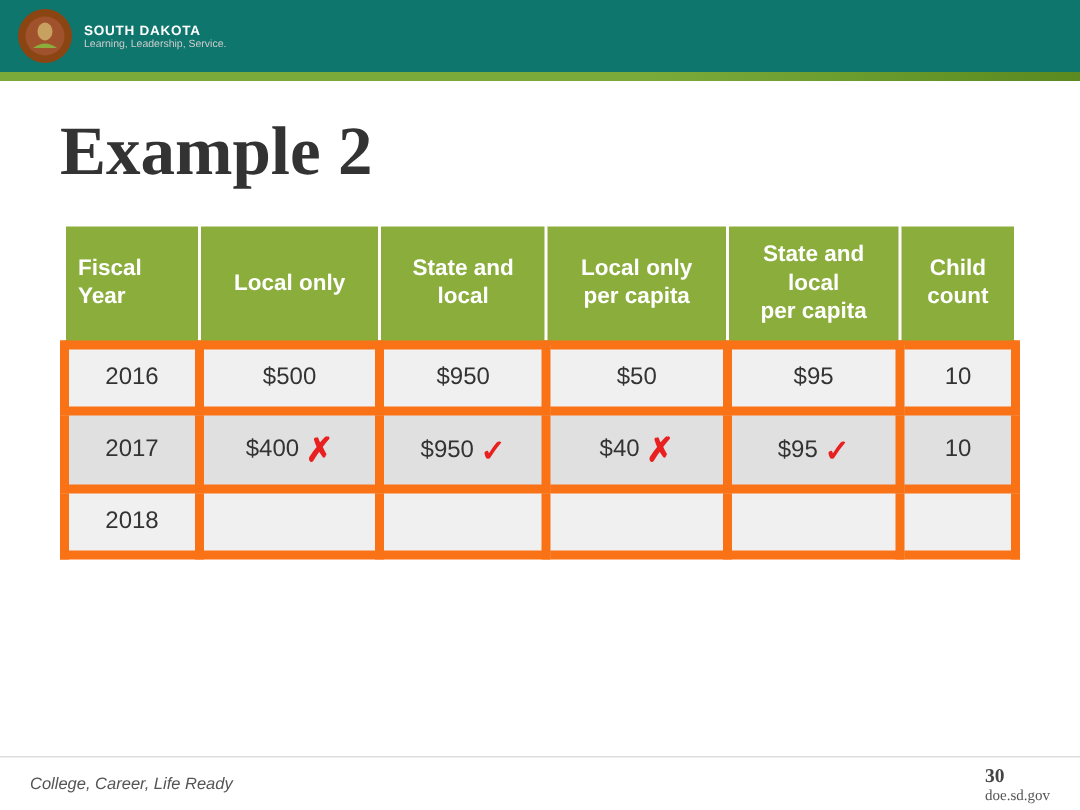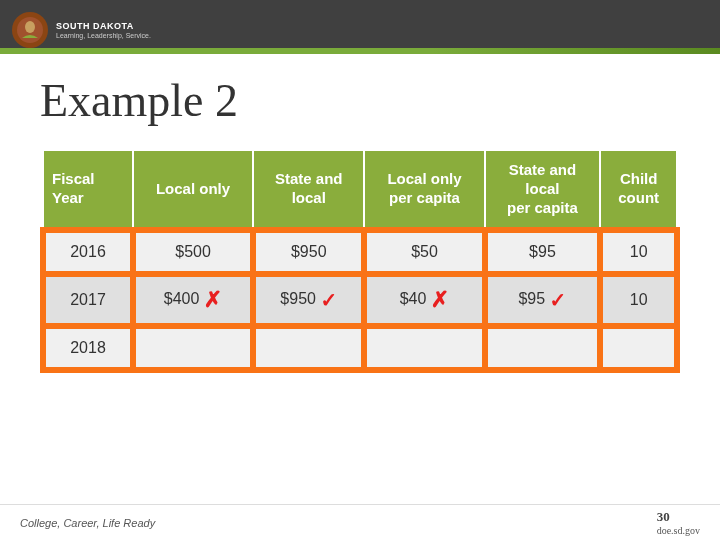--- a/index.html
+++ b/index.html
@@ -8,24 +8,24 @@
       width: 720px;
       height: 540px;
       font-family: Arial, sans-serif;
       background: #fff;
       overflow: hidden;
       position: relative;
     }
 
     
     .header-bar {
-      background: #404040;
+      background: #0f766e;
       height: 48px;
       display: flex;
-      align-items: flex-end;
+      align-items: center;
       padding: 0 12px;
     }
 
     .logo-area {
       display: flex;
       align-items: center;
       gap: 8px;
     }
 
     .logo-icon {
@@ -63,21 +63,21 @@
     }
 
     
     .main-content {
       padding: 20px 40px 10px 40px;
     }
 
     
     .page-title {
       font-size: 46px;
-      font-weight: normal;
+      font-weight: bold;
       color: #333;
       margin-bottom: 22px;
       font-family: Georgia, serif;
     }
 
     
     .data-table {
       width: 100%;
       border-collapse: collapse;
       font-size: 15px;

